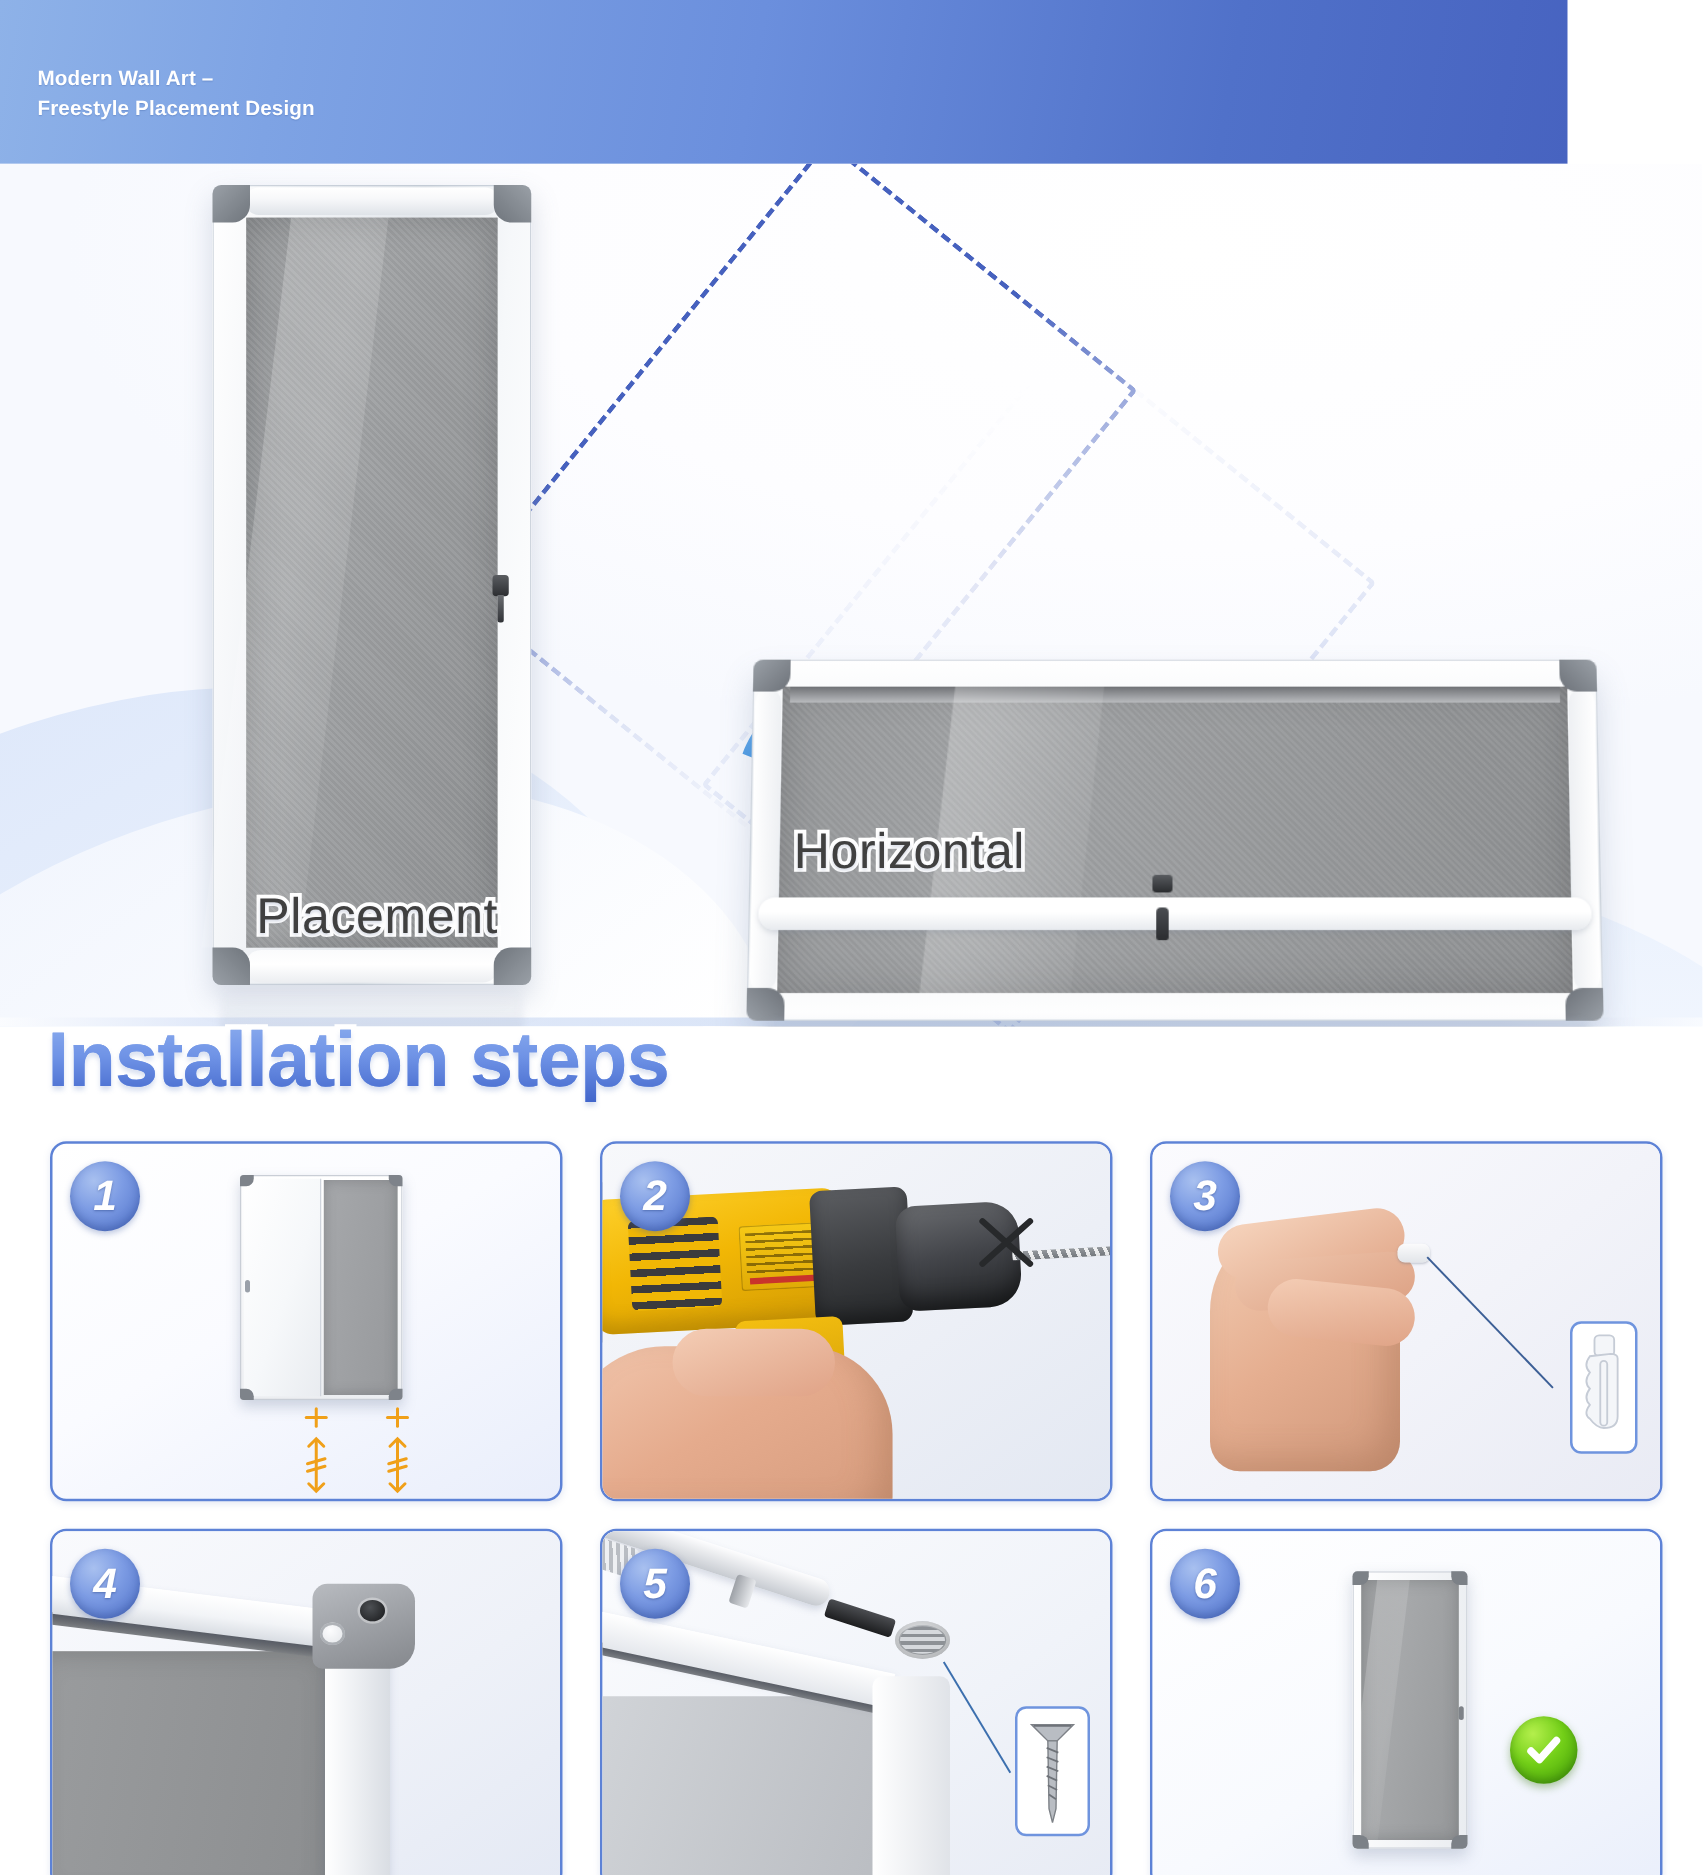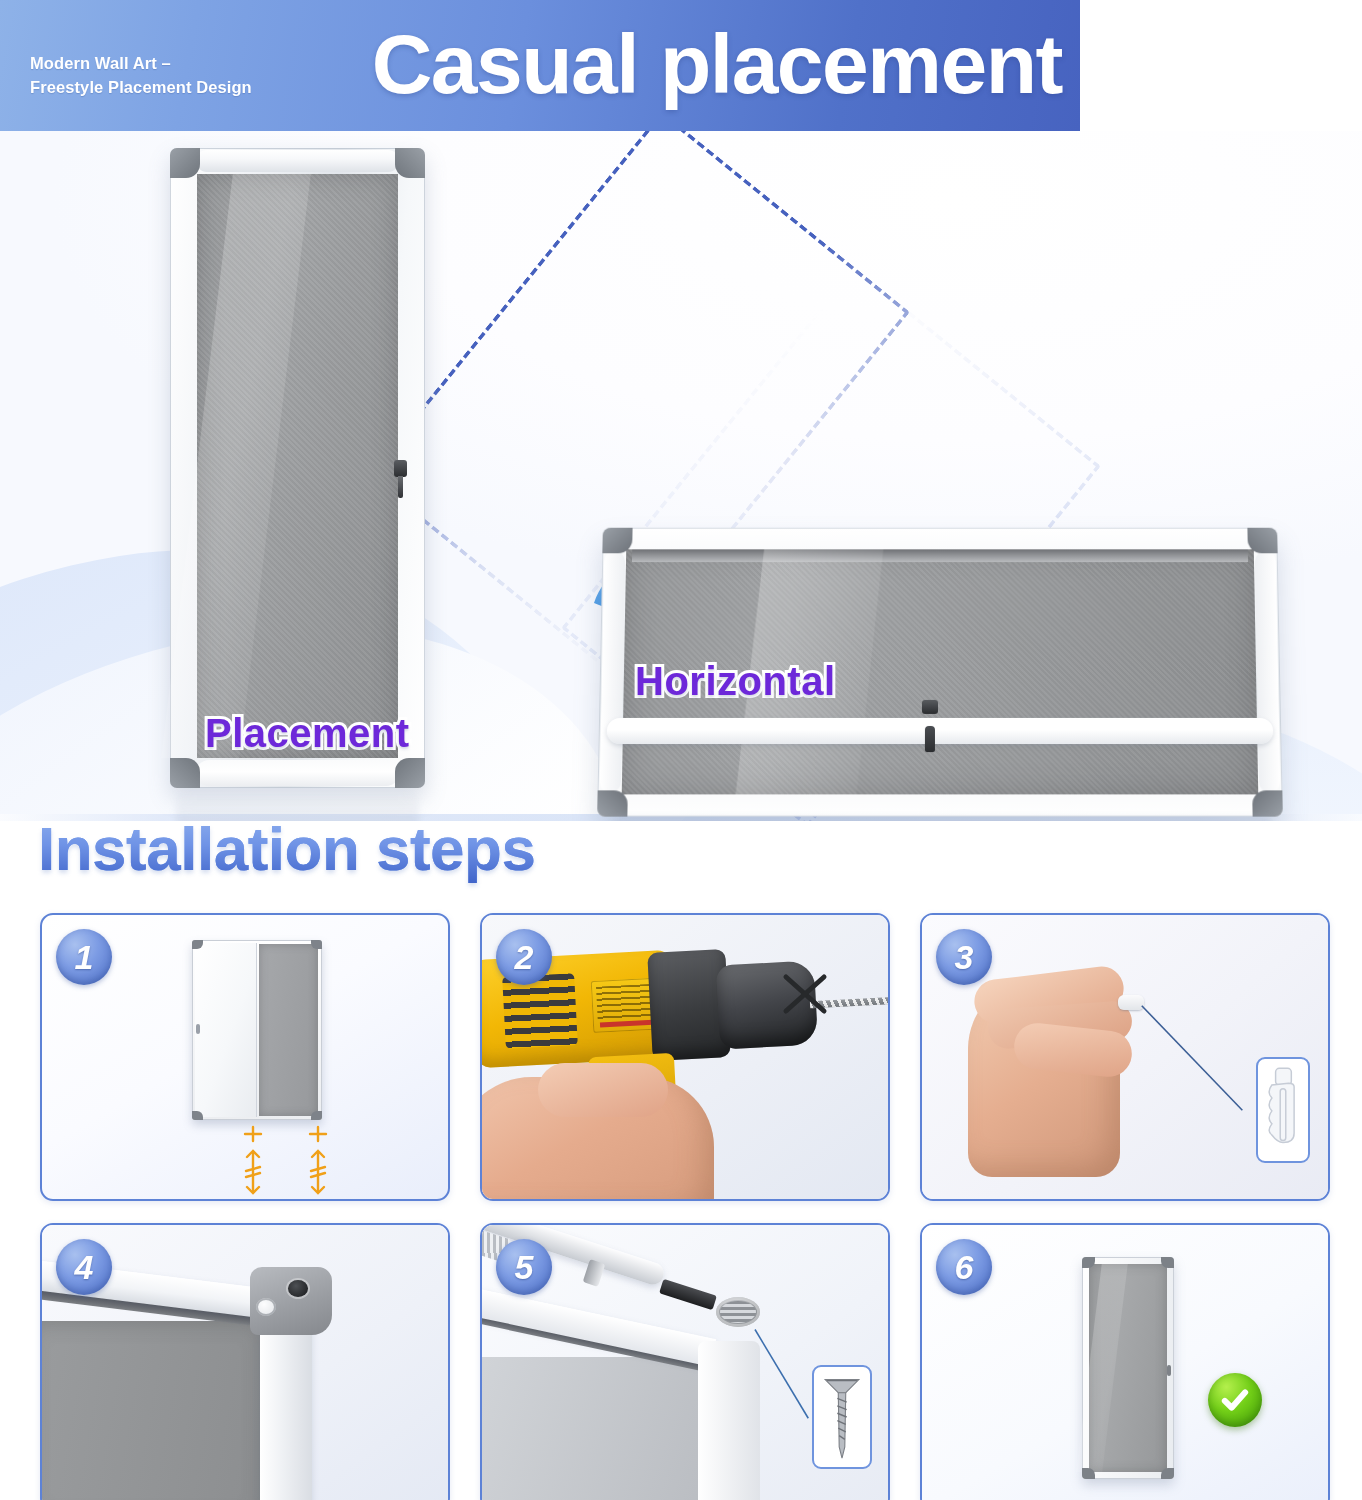--- a/index.html
+++ b/index.html
@@ -6,21 +6,21 @@
   html,body { width:1362px; height:1500px; }
   body {
     font-family:"Liberation Sans", sans-serif;
     background:#ffffff;
     position:relative;
     overflow:hidden;
   }
 
   
   .header{
-    position:absolute; left:0; top:0; width:1080px; height:131px;
+    position:absolute; left:0; top:0; width:1254px; height:131px;
     background:linear-gradient(100deg,#8eb2e8 0%, #7ea3e4 18%, #6b8fdd 48%, #5071c9 78%, #4763c0 100%);
     overflow:hidden;
   }
   .header-sub{
     position:absolute; left:30px; top:52px;
     color:#ffffff; font-size:16.5px; font-weight:bold; line-height:1.45;
     letter-spacing:.1px; white-space:pre-line;
     text-shadow:0 1px 1px rgba(40,70,140,.25);
   }
   .header-title{
@@ -139,21 +139,21 @@
   .hframe .lock{ position:absolute; left:322px; top:174px; width:16px; height:14px;
      background:linear-gradient(180deg,#585b5f,#2a2c2f); border-radius:3px; z-index:3;}
   .hframe .lock::after{ content:""; position:absolute; left:3px; top:26px; width:10px; height:26px;
      background:linear-gradient(180deg,#4a4d51,#2b2d30); border-radius:4px 4px 2px 2px; }
   .hreflect{ position:absolute; left:612px; top:686px; width:660px; height:30px;
      background:linear-gradient(180deg, rgba(165,178,200,.28), rgba(255,255,255,0));
      filter:blur(3px); border-radius:6px; }
 
   
   .olabel{
-    position:absolute; font-weight:bold; color:#6d28d9; z-index:9;
+    position:absolute; font-weight:normal; color:#404040; z-index:9;
     -webkit-text-stroke:6px #ffffff; paint-order:stroke fill;
     text-shadow:0 2px 3px rgba(70,90,140,.25);
   }
   .lab-vertical{ left:205px; top:580px; font-size:40px; letter-spacing:.5px; }
   .lab-horizontal{ left:635px; top:528px; font-size:40px; letter-spacing:.5px; }
 
   
   .inst-title{
     position:absolute; left:38px; top:813px; font-size:62px; font-weight:bold;
     letter-spacing:-.5px; color:#6d93e6;
@@ -328,21 +328,20 @@
     background:radial-gradient(circle at 34% 26%, #b4ef4c 0%, #73cf18 45%, #3f9a06 100%);
     box-shadow:0 3px 7px rgba(60,120,20,.4), inset 0 -3px 8px rgba(35,85,10,.4);
     display:flex; align-items:center; justify-content:center; }
 </style>
 </head>
 <body>
 
 <div class="header">
   <div class="header-sub">Modern Wall Art –
 Freestyle Placement Design</div>
-  <div class="header-title">Casual placement</div>
 </div>
 
 <div class="hero">
   <div class="hero-bg"></div>
   <div class="swoosh-a"></div>
   <div class="swoosh-b"></div>
   <div class="swoosh-c"></div>
   <div class="hbar"></div>
 
   <div class="dash dash-1"></div>

